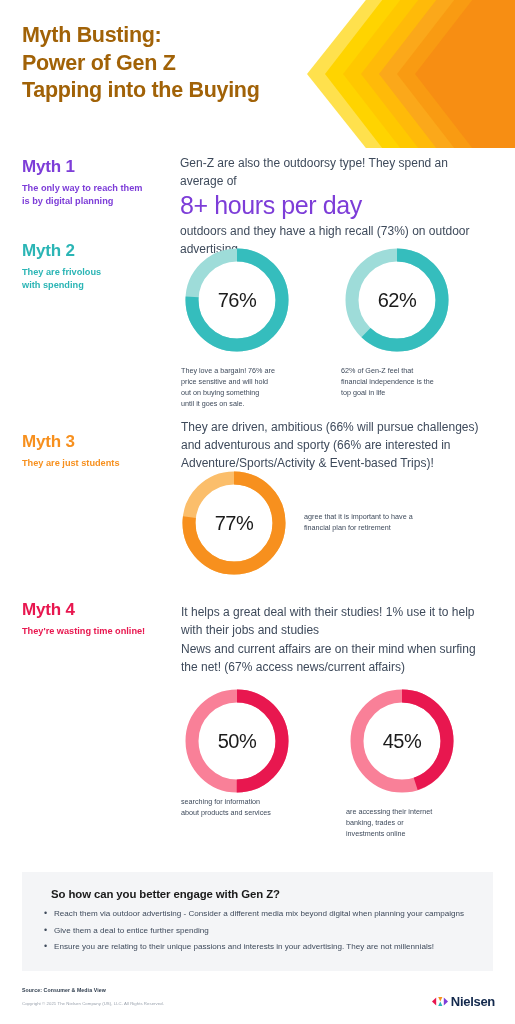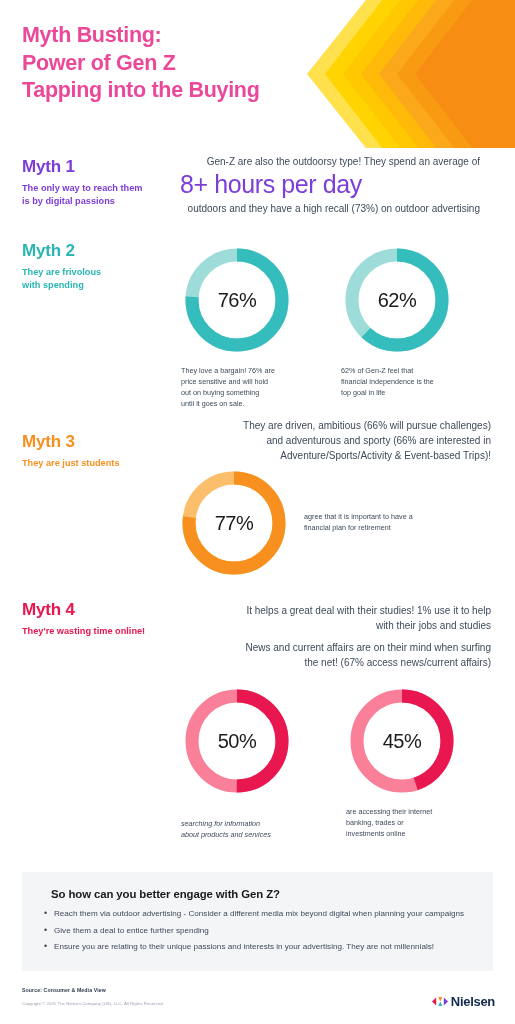--- a/index.html
+++ b/index.html
@@ -32,21 +32,21 @@
     overflow: hidden;
     pointer-events: none;
   }
   .header-title {
     position: absolute;
     left: 22px;
     top: 22px;
     font-size: 21.5px;
     font-weight: bold;
     line-height: 1.28;
-    color: #ec4899;
+    color: #a16207;
     letter-spacing: -0.3px;
     z-index: 3;
   }
   .header-title .ln { display: block; white-space: nowrap; }
 
   
   .myth-section {
     position: relative;
     padding: 0 22px;
   }
@@ -62,24 +62,23 @@
     line-height: 1.1;
     margin-bottom: 5px;
   }
   .myth-sub {
     font-size: 9.2px;
     font-weight: bold;
     line-height: 1.42;
   }
 
   .body-text {
-    font-size: 10px;
+    font-size: 12px;
     line-height: 1.5;
     color: #3E4A5B;
-    text-align: right;
   }
   .caption {
     font-size: 7.2px;
     line-height: 1.52;
     color: #3E4A5B;
   }
 
   
   .stat-big {
     font-size: 25px;
@@ -209,21 +208,21 @@
       <span class="ln">Power of Gen Z</span>
       <span class="ln">Tapping into the Buying</span>
     </div>
   </div>
 
   <div class="myth-section" style="height:90px;">
     <div class="myth-left" style="top:10px;">
       <div class="myth-num" style="color:#7D3DD8;">Myth 1</div>
       <div class="myth-sub" style="color:#7D3DD8;">
         <span>The only way to reach them</span><br>
-        <span>is by digital passions</span>
+        <span>is by digital planning</span>
       </div>
     </div>
     <div style="position:absolute; left:180px; top:6px; width:300px;">
       <div class="body-text">Gen-Z are also the outdoorsy type! They spend an average of</div>
       <div class="stat-big">8+ hours per day</div>
       <div class="body-text">outdoors and they have a high recall (73%) on outdoor advertising</div>
     </div>
   </div>
 
   <div class="myth-section" style="height:172px;">
@@ -314,21 +313,21 @@
     </div>
 
     <div style="position:absolute; left:181px; top:90px; width:130px;">
       <div class="donut">
         <svg width="112" height="112" viewBox="0 0 112 112">
           <circle cx="56" cy="56" r="45" fill="none" stroke="#F98098" stroke-width="13"></circle>
           <circle cx="56" cy="56" r="45" fill="none" stroke="#E8174F" stroke-width="13" stroke-dasharray="141.4 282.7" transform="rotate(-90 56 56)"></circle>
         </svg>
         <div class="donut-label">50%</div>
       </div>
-      <div class="caption" style="margin-top:22px;font-style:italic;">
+      <div class="caption" style="margin-top:0;">
         <span>searching for information</span><br>
         <span>about products and services</span>
       </div>
     </div>
 
     <div style="position:absolute; left:346px; top:90px; width:130px;">
       <div class="donut">
         <svg width="112" height="112" viewBox="0 0 112 112">
           <circle cx="56" cy="56" r="45" fill="none" stroke="#F98098" stroke-width="13"></circle>
           <circle cx="56" cy="56" r="45" fill="none" stroke="#E8174F" stroke-width="13" stroke-dasharray="127.2 282.7" transform="rotate(-90 56 56)"></circle>

